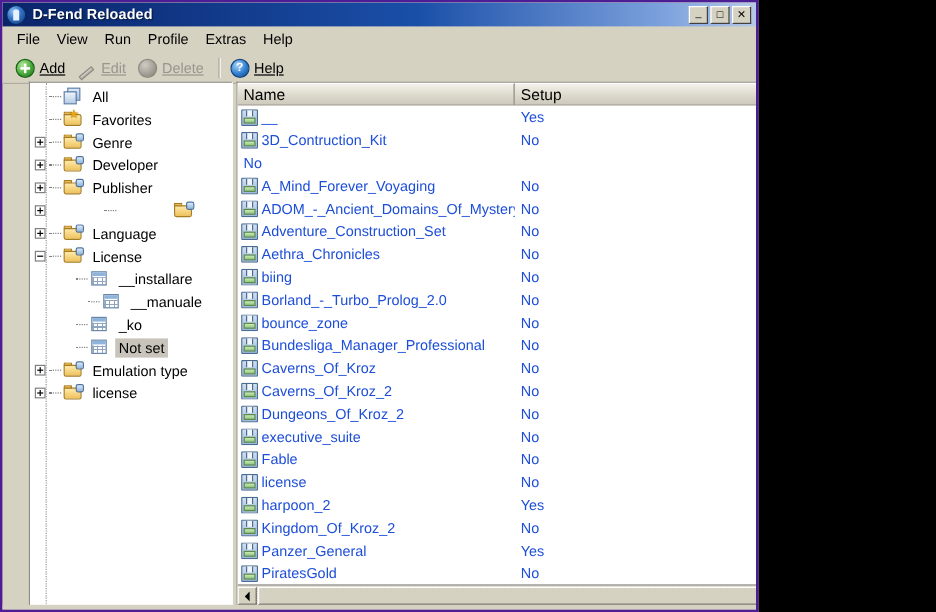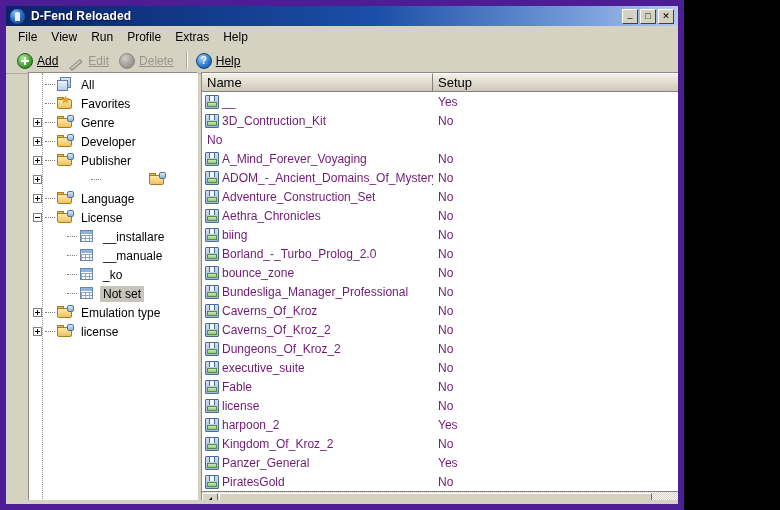--- a/index.html
+++ b/index.html
@@ -4,23 +4,23 @@
 <style>
   html, body {
     margin: 0; padding: 0;
     width: 780px; height: 510px;
     overflow: hidden;
     background: #000;
     font-family: "Liberation Sans", sans-serif;
   }
   #app {
     position: relative;
-    width: 684px; height: 510px;
+    width: 632px; height: 510px;
     box-sizing: border-box;
-    border: 6px solid #4c1d95;
+    border: 2px solid #4c1d95;
     background: #d6d2c2;
     overflow: hidden;
   }
 
   
   #titlebar {
     position: relative;
     height: 20px;
     background: linear-gradient(to right, #0a246a 0%, #1a4fa8 55%, #7da2dd 88%, #b6c9e8 100%);
     display: flex; align-items: center;
@@ -263,21 +263,21 @@
   #hc-name { width: 231px; }
   #hc-setup { width: 336px; }
   #hc-rest { flex: 1; border-right: 0; }
 
   #rows {
     position: absolute; left: 0; top: 19px; right: 16px; bottom: 17px;
     overflow: hidden; background: #fff;
   }
   .row {
     height: 19px; display: flex; align-items: center;
-    font-size: 12px; color: #701a75; white-space: nowrap; cursor: default;
+    font-size: 12px; color: #1d4ed8; white-space: nowrap; cursor: default;
   }
   .row .namecell {
     width: 231px; display: flex; align-items: center; padding-left: 3px;
     box-sizing: border-box; overflow: hidden;
   }
   .row .setupcell { padding-left: 5px; }
 
   .floppy {
     width: 14px; height: 14px; position: relative; flex: none; margin-right: 3px;
     background: linear-gradient(to bottom, #cfe0f3 0%, #9dbbdd 100%);
@@ -489,21 +489,21 @@
             <span class="lbl">License</span>
           </div>
           <div class="tnode" style="padding-left: 26px;">
             <span class="exp-spacer"></span>
             <span class="dots"></span>
             <span class="ticon">
               <span class="ic-grid"></span>
             </span>
             <span class="lbl">__installare</span>
           </div>
-          <div class="tnode" style="padding-left: 26px;">
+          <div class="tnode" style="padding-left: 36px;">
             <span class="exp-spacer"></span>
             <span class="dots"></span>
             <span class="ticon">
               <span class="ic-grid"></span>
             </span>
             <span class="lbl">__manuale</span>
           </div>
           <div class="tnode" style="padding-left: 26px;">
             <span class="exp-spacer"></span>
             <span class="dots"></span>

